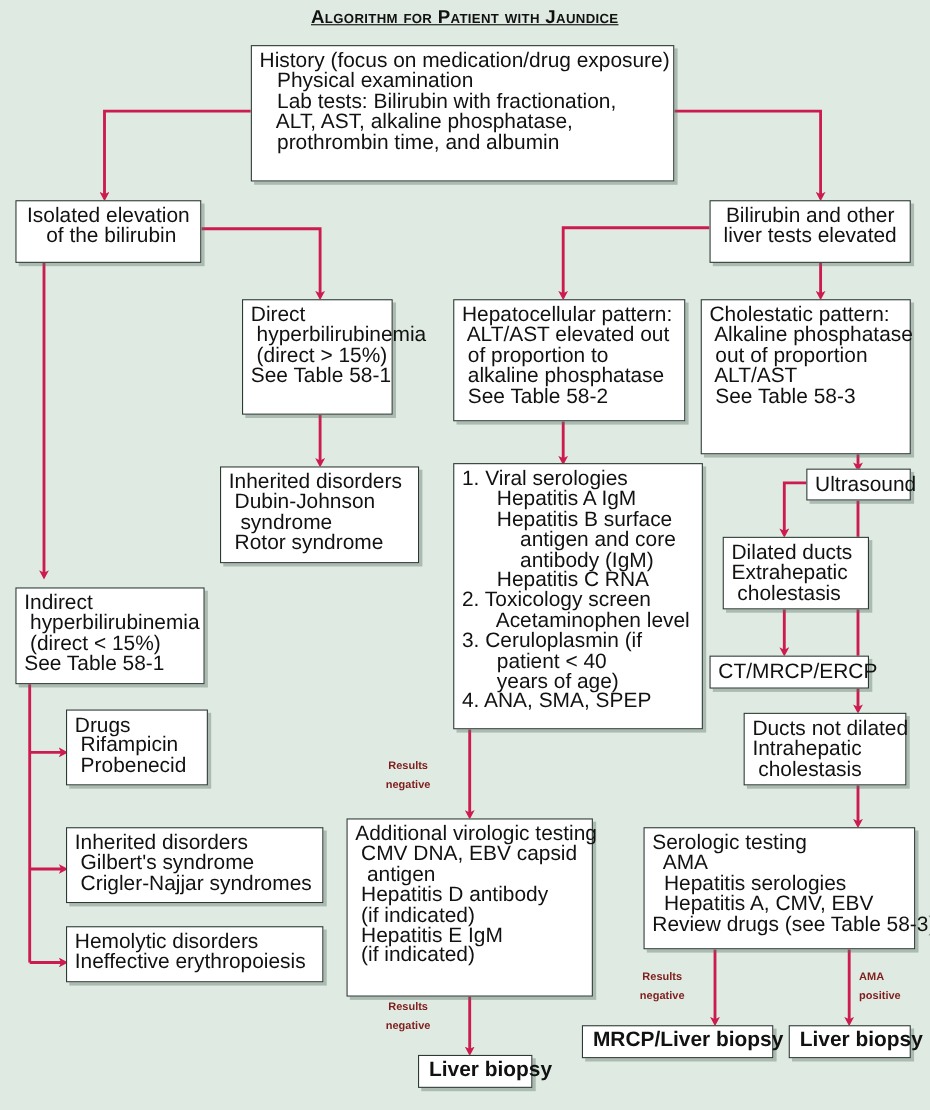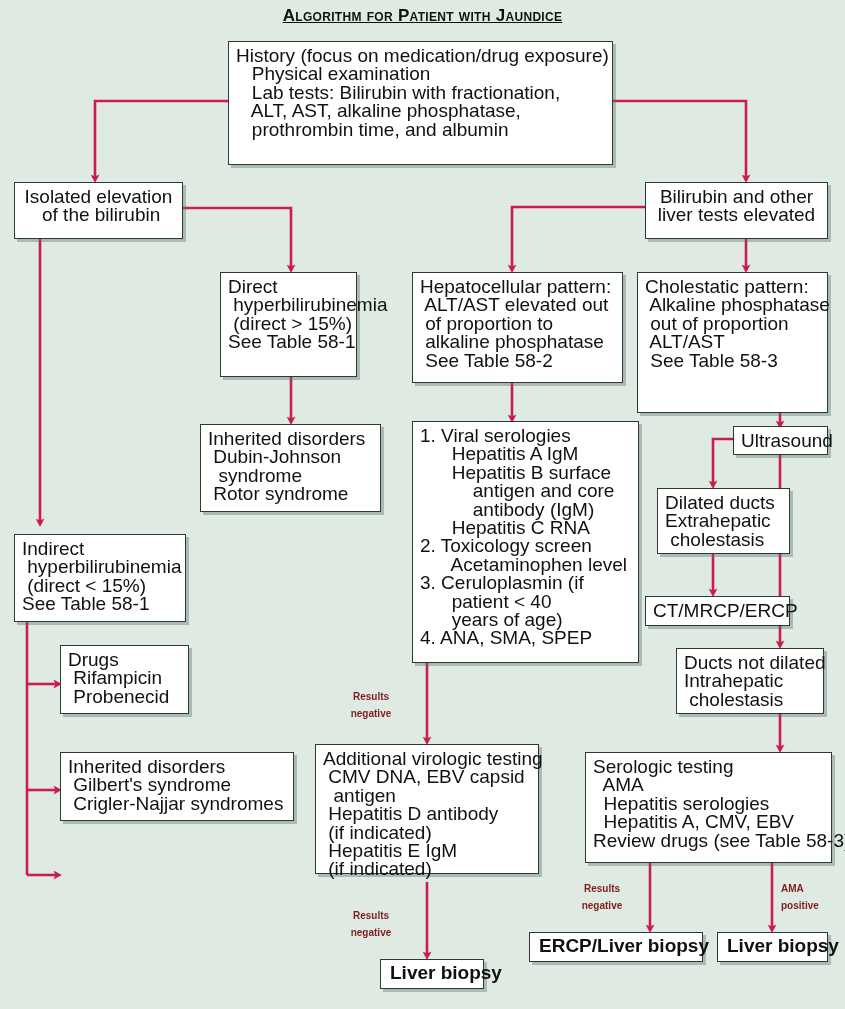--- a/index.html
+++ b/index.html
@@ -183,38 +183,40 @@
 See Table 58-1</div>
 
   <div class="box" style="left:60px;top:645px;width:129px;height:69px;">Drugs
  Rifampicin
  Probenecid</div>
 
   <div class="box" style="left:60px;top:752px;width:234px;height:69px;">Inherited disorders
  Gilbert's syndrome
  Crigler-Najjar syndromes</div>
 
-
-  <div class="box" style="left:315px;top:744px;width:224px;height:130px;">Additional virologic testing
+  <div class="box" style="left:60px;top:842px;width:234px;height:51px;">Hemolytic disorders
+Ineffective erythropoiesis</div>
+
+  <div class="box" style="left:315px;top:744px;width:224px;height:162px;">Additional virologic testing
  CMV DNA, EBV capsid
   antigen
  Hepatitis D antibody
  (if indicated)
  Hepatitis E IgM
  (if indicated)</div>
 
   <div class="box" style="left:585px;top:752px;width:247px;height:111px;">Serologic testing
   AMA
   Hepatitis serologies
   Hepatitis A, CMV, EBV
 Review drugs (see Table 58-3)</div>
 
   <div class="box b" style="left:380px;top:959px;width:104px;height:30px;">Liver biopsy</div>
 
-  <div class="box b" style="left:529px;top:932px;width:174px;height:30px;">ERCP/Liver biopsy</div>
+  <div class="box b" style="left:529px;top:932px;width:174px;height:30px;">MRCP/Liver biopsy</div>
 
   <div class="box b" style="left:717px;top:932px;width:111px;height:30px;">Liver biopsy</div>
 
   <div class="lbl" style="left:335px;top:688px;width:72px;">Results
 negative</div>
 
   <div class="lbl" style="left:335px;top:907px;width:72px;">Results
 negative</div>
 
   <div class="lbl" style="left:562px;top:880px;width:80px;">Results

